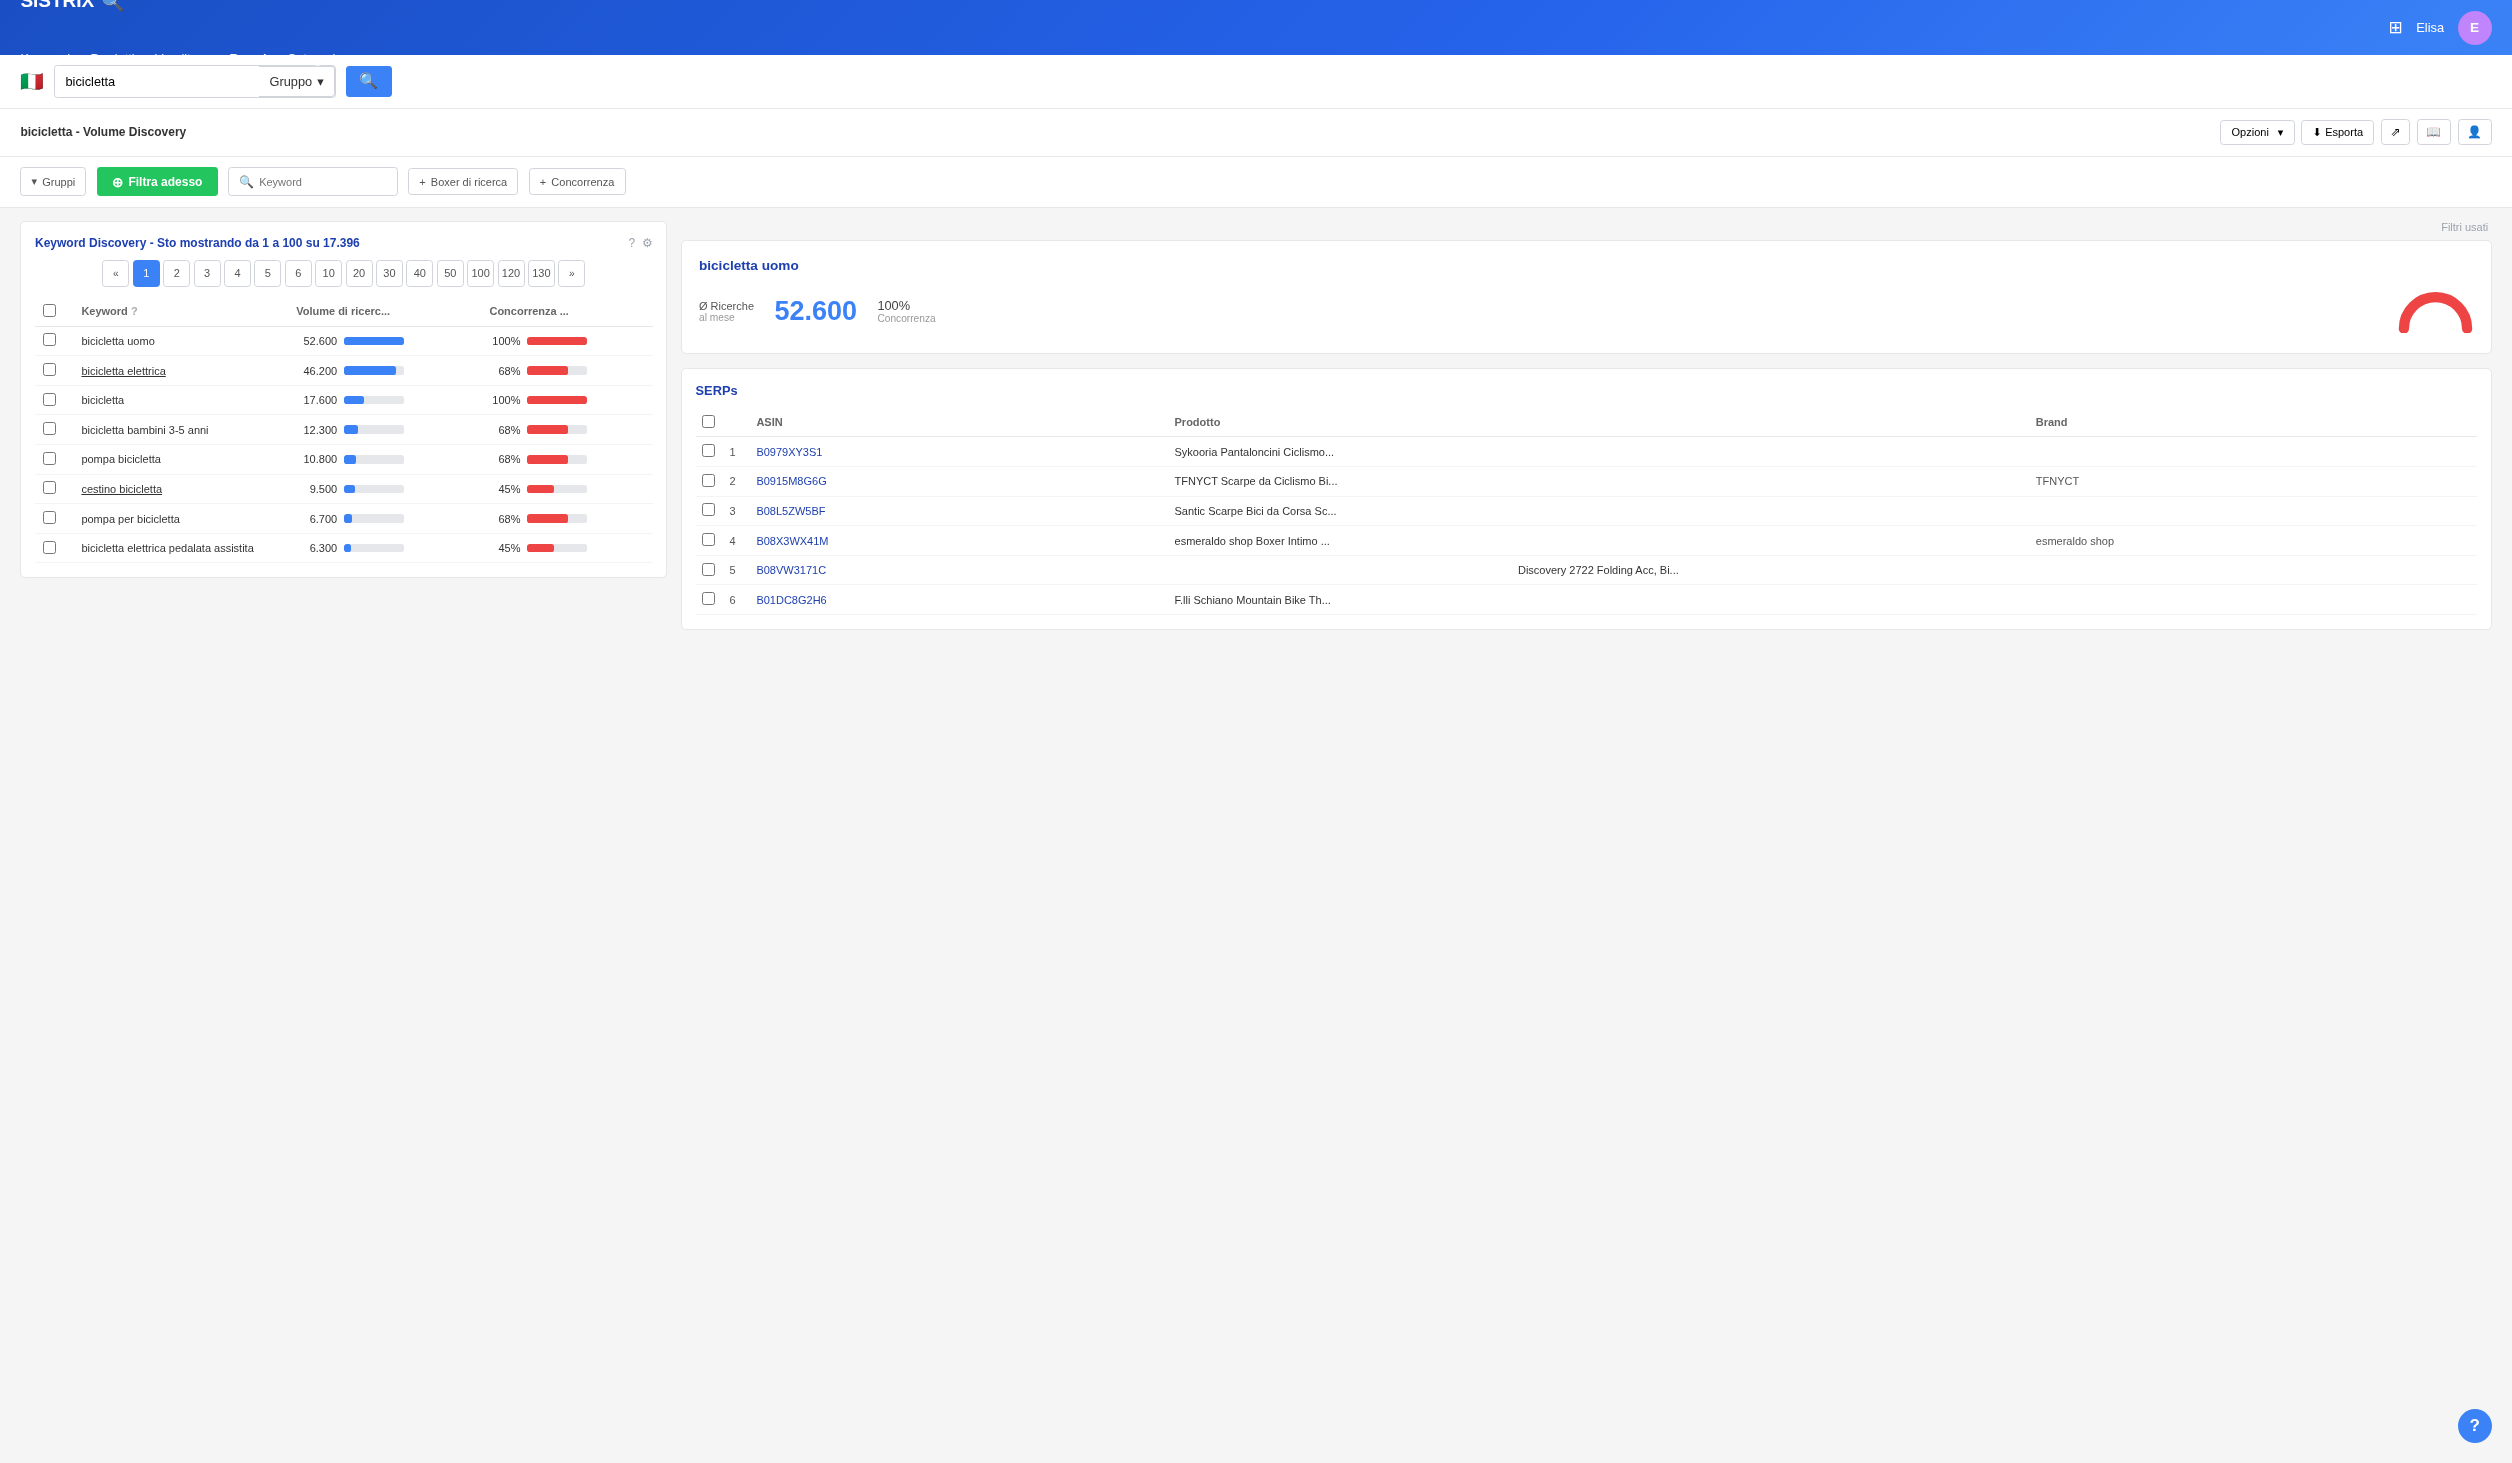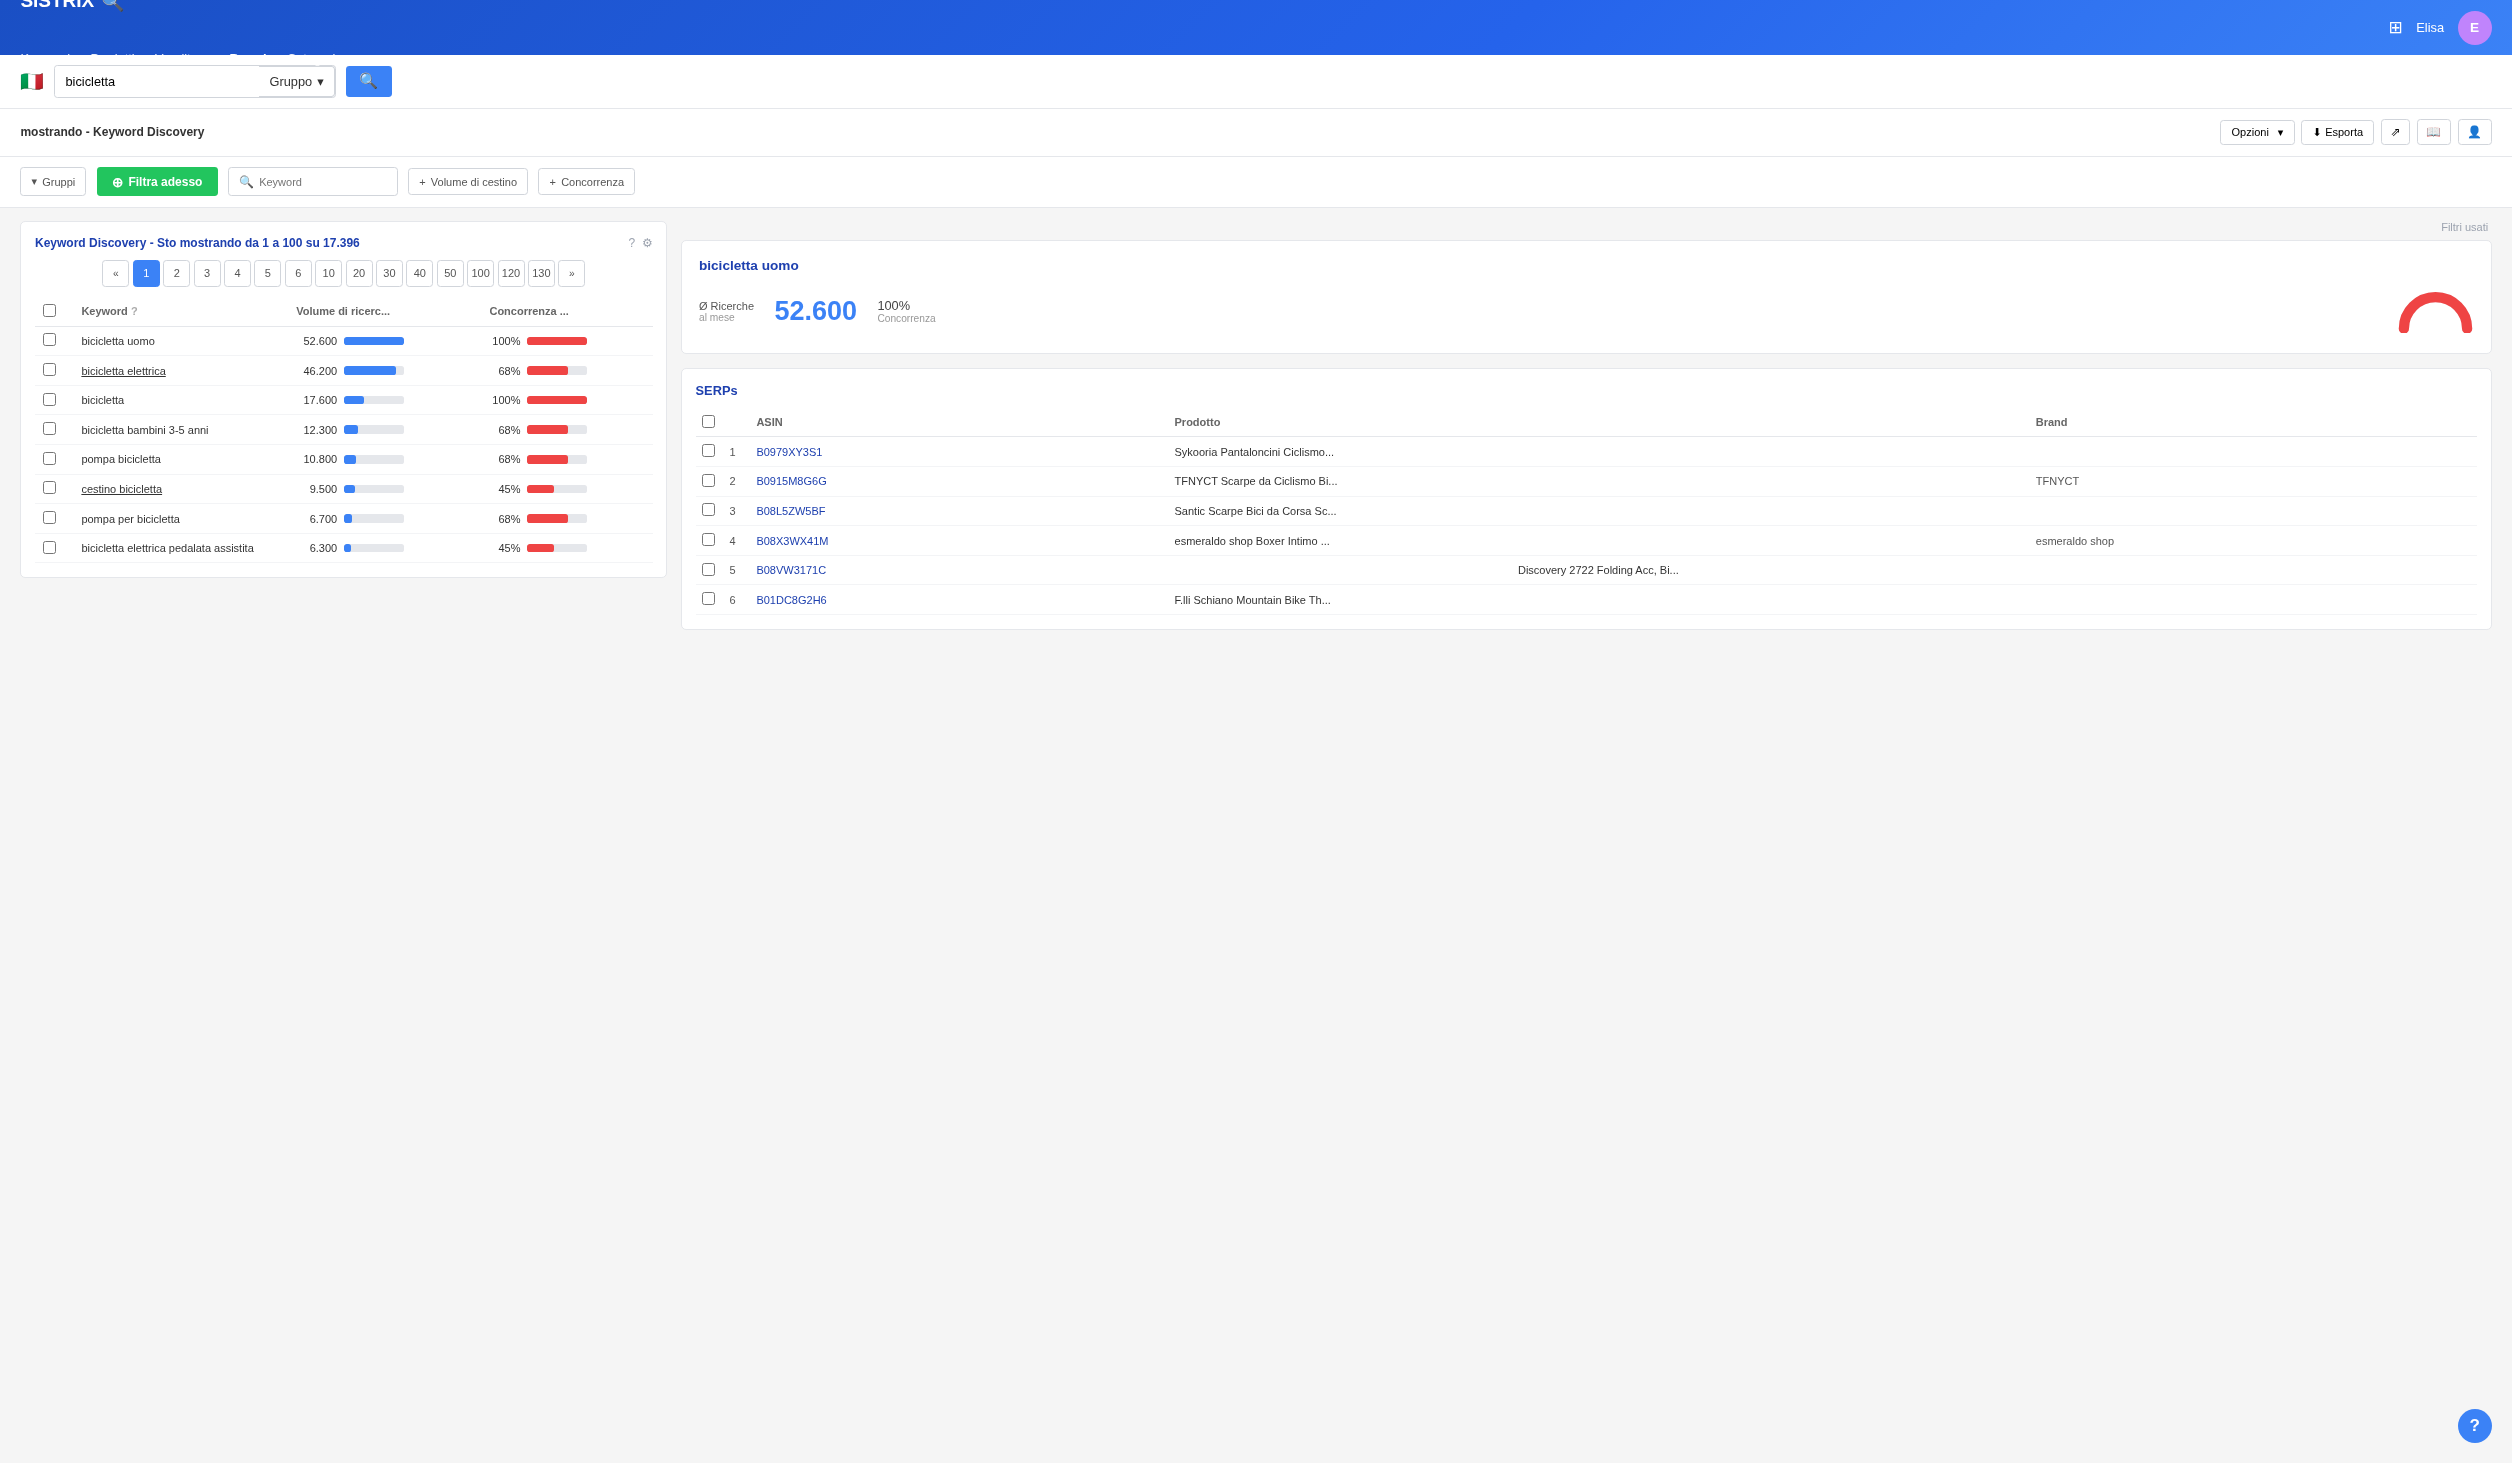--- a/index.html
+++ b/index.html
@@ -325,21 +325,21 @@
     <input class="search-input" type="text" style="border: none; padding: 6.8px 10.2px; font-size: 12.8px; width: 204px; outline: none;" value="bicicletta">
     <div class="search-dropdown">
       <span>Gruppo</span>
       <span>▾</span>
     </div>
   </div>
   <button class="search-btn">🔍</button>
 </div>
 
 <div class="page-title-bar">
-  <span class="page-title">mostrando - Keyword Discovery</span>
+  <span class="page-title">bicicletta - Volume Discovery</span>
   <div class="title-actions">
     <button class="btn-options">
       <span>Opzioni</span>
       <span>▾</span>
     </button>
     <button class="btn-export">
       <span>⬇</span>
       <span>Esporta</span>
     </button>
     <button class="btn-icon">⇗</button>
@@ -356,21 +356,21 @@
   <button class="btn-filtra">
     <span style="font-size:13.6px; font-weight:bold;">⊕</span>
     <span>Filtra adesso</span>
   </button>
   <div class="filter-search">
     <span style="color:#aaa;">🔍</span>
     <input type="text" style="border: none; outline: none; font-size: 11px; color: rgb(170, 170, 170); background: transparent; width: 119px;" placeholder="Keyword">
   </div>
   <button class="filter-add-btn">
     <span>+</span>
-    <span>Volume di cestino</span>
+    <span>Boxer di ricerca</span>
   </button>
   <button class="filter-add-btn">
     <span>+</span>
     <span>Concorrenza</span>
   </button>
 </div>
 
 <div class="main-content">
 
   <div class="left-panel">

